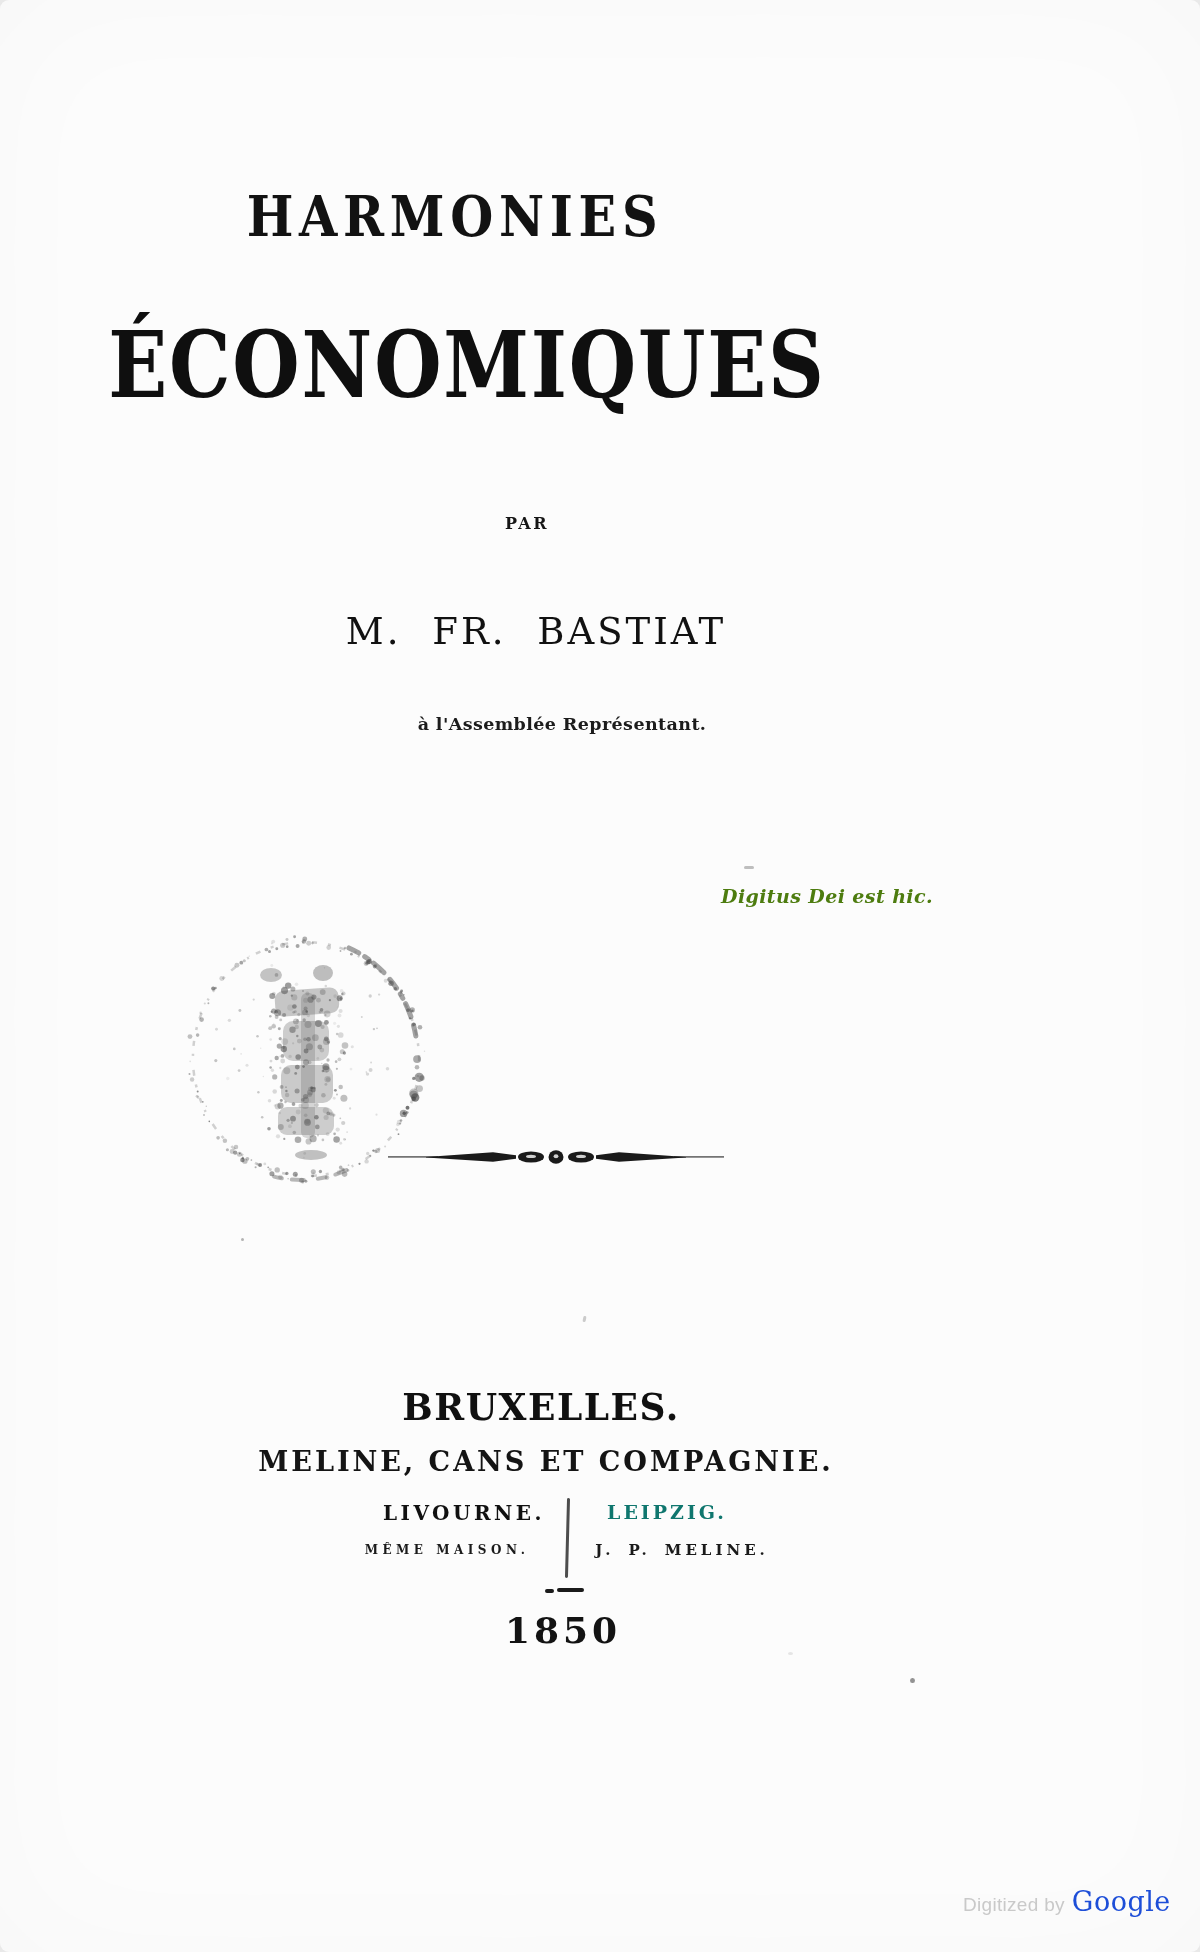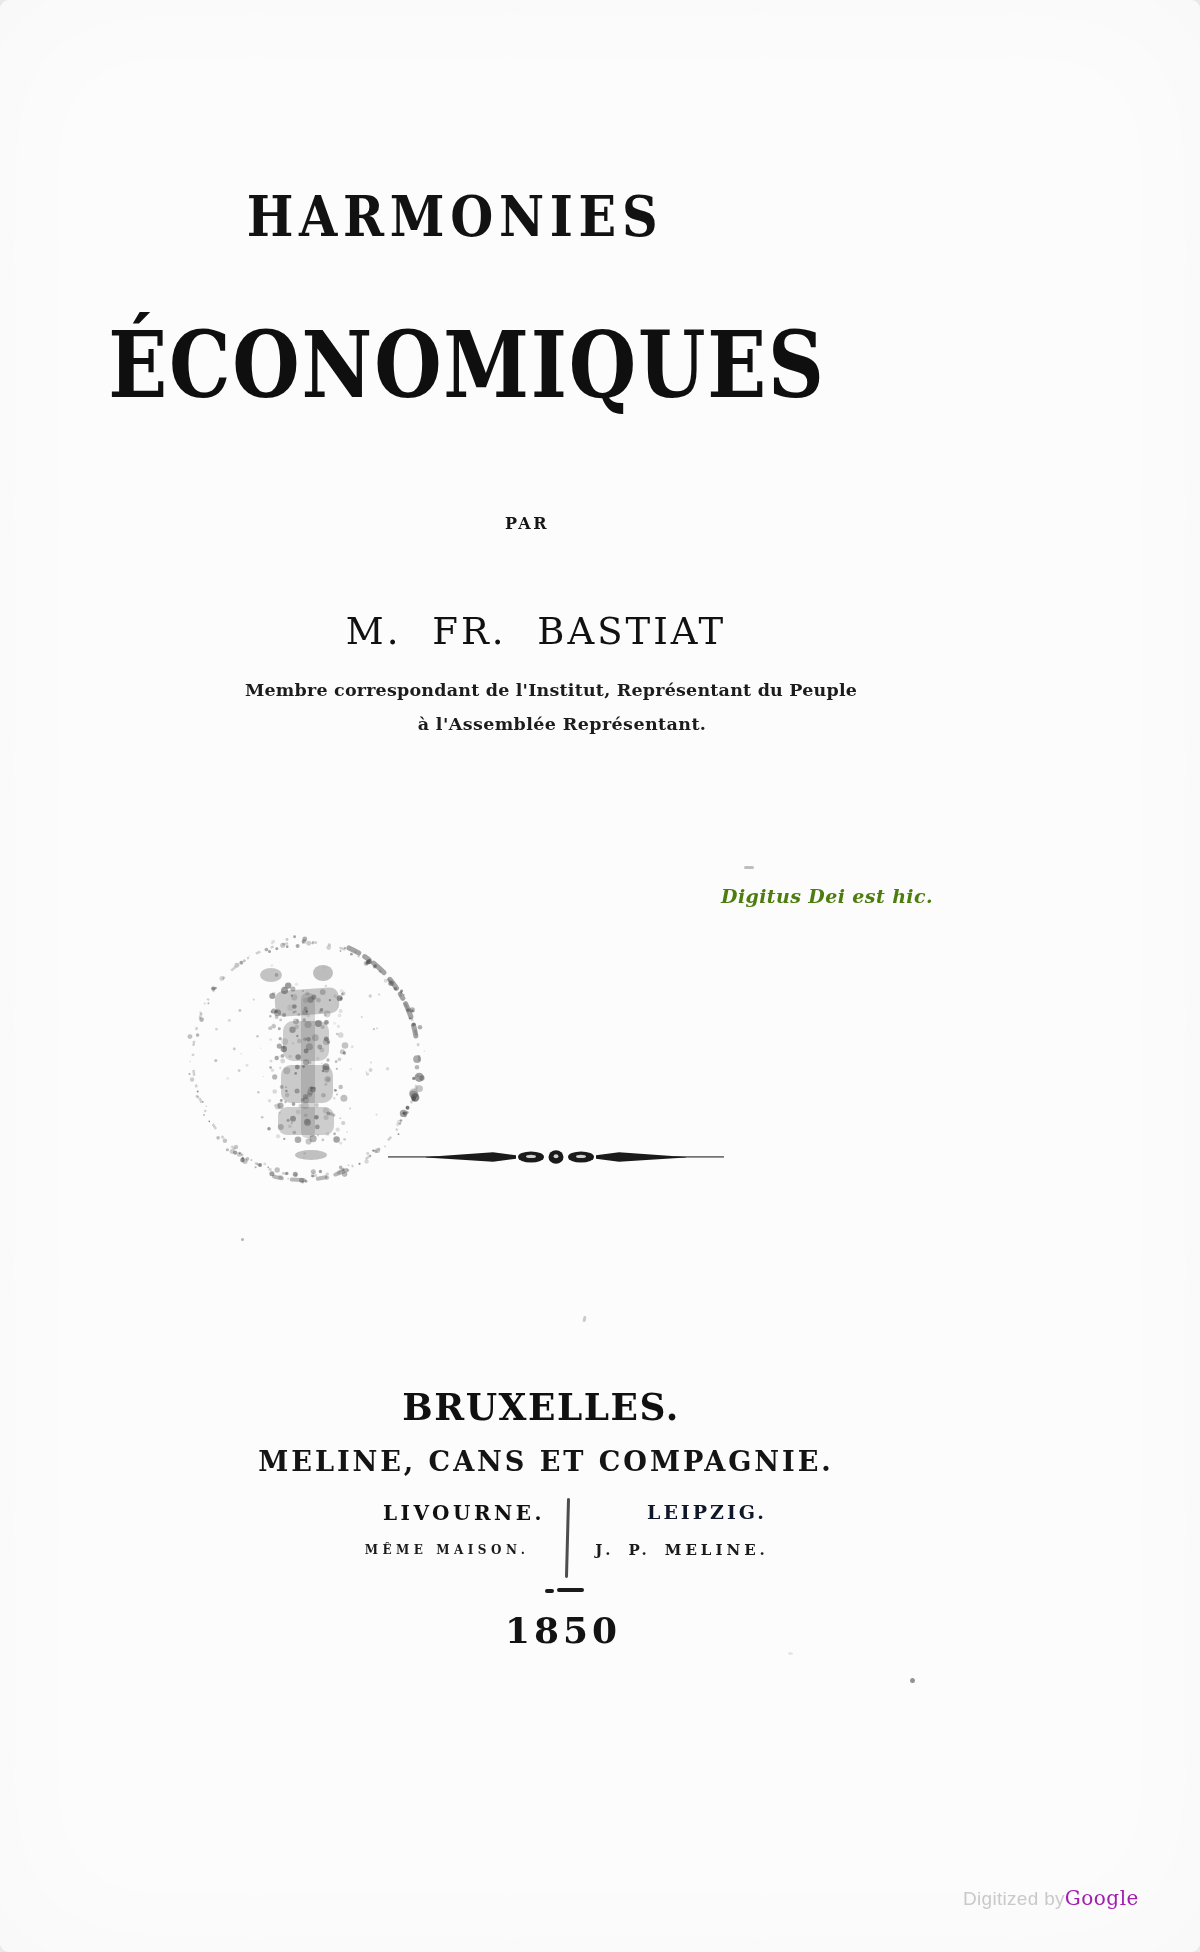--- a/index.html
+++ b/index.html
@@ -68,23 +68,23 @@
     font-size:28px;font-weight:700;letter-spacing:3px;
     transform:translateX(-50%) scaleX(.97);
     color:#141414;
   }
   .col-city-left{
     top:1501px;left:464px;
     font-size:20px;font-weight:700;letter-spacing:3.5px;
     color:#101010;
   }
   .col-city-right{
-    top:1501px;left:707px;
+    top:1501px;left:667px;
     font-size:19px;font-weight:700;letter-spacing:3px;
-    color:#0f172a;
+    color:#0f766e;
   }
   .col-house-left{
     top:1543px;left:447px;
     font-size:12px;font-weight:700;letter-spacing:4.5px;
     color:#1a1a1a;
   }
   .col-house-right{
     top:1541px;left:682px;
     font-size:15px;font-weight:700;letter-spacing:4px;word-spacing:5px;
     color:#1a1a1a;
@@ -105,41 +105,40 @@
   .watermark{
     top:1886px;left:963px;
     display:flex;align-items:baseline;
   }
   .wm-prefix{
     font-family:"Liberation Sans","DejaVu Sans",sans-serif;
     font-size:19px;color:#c9c9c9;letter-spacing:.3px;
   }
   .wm-brand{
     font-family:"DejaVu Serif","Liberation Serif",serif;
-    font-size:20px;color:#a21caf;letter-spacing:.5px;
+    font-size:27px;color:#1d4ed8;margin-left:7px;letter-spacing:.5px;
   }
 
   .speck{position:absolute;background:#5a5a5a;border-radius:50%;}
   .speck-1{top:866px;left:744px;width:10px;height:2.5px;border-radius:2px;opacity:.38;}
   .speck-2{top:1238px;left:241px;width:3px;height:3px;opacity:.45;}
   .speck-3{top:1316px;left:583px;width:2.5px;height:6px;border-radius:2px;opacity:.3;transform:rotate(12deg);}
   .speck-4{top:1678px;left:910px;width:4.5px;height:5px;opacity:.65;}
   .speck-5{top:1652px;left:788px;width:5px;height:3px;opacity:.14;}
 </style>
 </head>
 <body>
 
 <div class="page">
 
   <div class="abs title1">HARMONIES</div>
   <div class="abs title2">ÉCONOMIQUES</div>
 
   <div class="abs ctr par">PAR</div>
   <div class="abs author">M. FR. BASTIAT</div>
-  <div class="abs ctr desc1">Membre correspondant de l'Institut, Représentant du Peuple</div>
   <div class="abs ctr desc2">à l'Assemblée Représentant.</div>
 
   <div class="abs ctr epigraph">Digitus Dei est hic.</div>
 
   <div class="abs stamp">
     <svg id="stamp-svg" width="246" height="252" viewBox="0 0 246 252" xmlns="http://www.w3.org/2000/svg">
       <g transform="rotate(-8 123 126)">
         <ellipse cx="123" cy="126" rx="113" ry="117" fill="none" stroke="#7d7d7d" stroke-width="2.5" stroke-dasharray="3 9 6 14 2 8 5 11" opacity="0.35"></ellipse>
         <path d="M 181 22 A 113 117 0 0 1 235 120" fill="none" stroke="#4a4a4a" stroke-width="5" stroke-dasharray="11 7 5 6 14 9" stroke-linecap="round" opacity="0.5"></path>
         <path d="M 75 238 A 113 117 0 0 0 150 241" fill="none" stroke="#585858" stroke-width="4" stroke-dasharray="8 10 12 14" stroke-linecap="round" opacity="0.42"></path>

